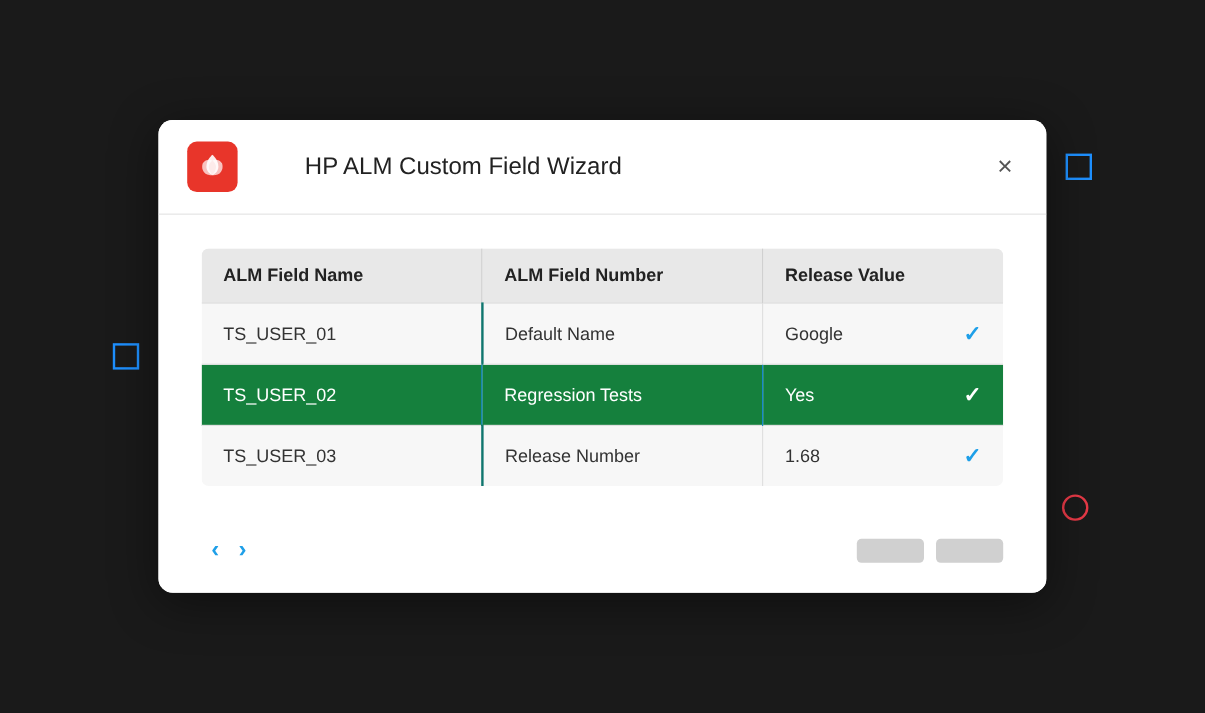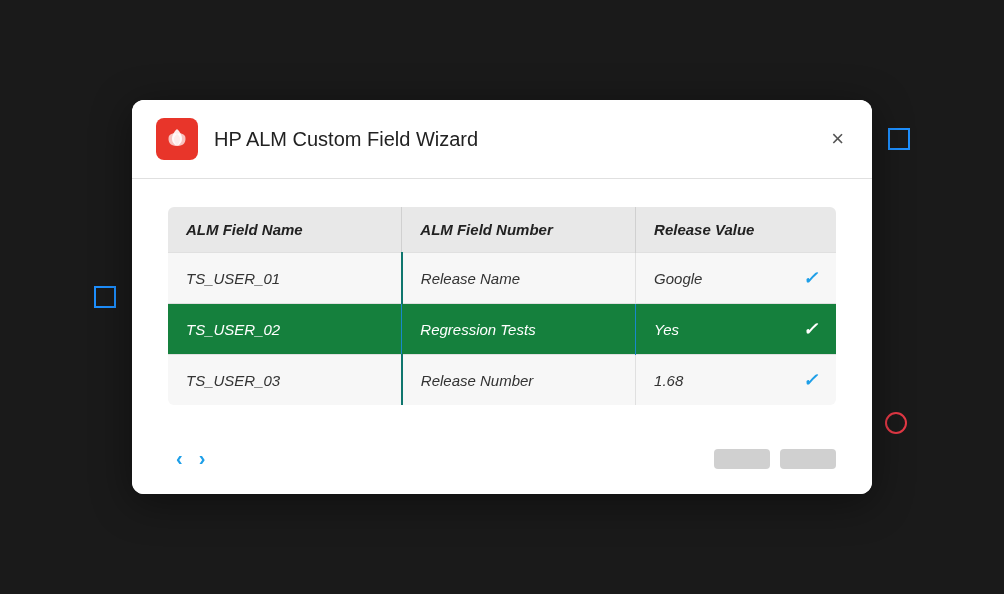--- a/index.html
+++ b/index.html
@@ -54,20 +54,21 @@
       background: transparent;
     }
 
     
     .dialog-header {
       display: flex;
       align-items: center;
       padding: 18px 24px;
       border-bottom: 1px solid #e0e0e0;
       background: #fff;
+      gap: 40px;
     }
 
     .app-icon {
       width: 42px;
       height: 42px;
       background: #e8352a;
       border-radius: 8px;
       display: flex;
       align-items: center;
       justify-content: center;
@@ -94,21 +95,20 @@
       font-size: 22px;
       color: #555;
       line-height: 1;
       padding: 4px;
     }
 
     
     .dialog-body {
       padding: 28px 36px 24px;
       background: #fff;
-      font-style: italic;
     }
 
     
     .field-table {
       width: 100%;
       border-collapse: collapse;
       border-radius: 6px;
       overflow: hidden;
     }
 
@@ -221,21 +221,21 @@
         <thead>
           <tr>
             <th>ALM Field Name</th>
             <th>ALM Field Number</th>
             <th>Release Value</th>
           </tr>
         </thead>
         <tbody id="table-body">
         <tr>
       <td>TS_USER_01</td>
-      <td>Release Name</td>
+      <td>Default Name</td>
       <td>
         <div class="cell-with-check">
           <span>Google</span>
           <span class="checkmark ">✓</span>
         </div>
       </td>
     </tr>
             <tr class="selected">
       <td>TS_USER_02</td>
       <td>Regression Tests</td>

